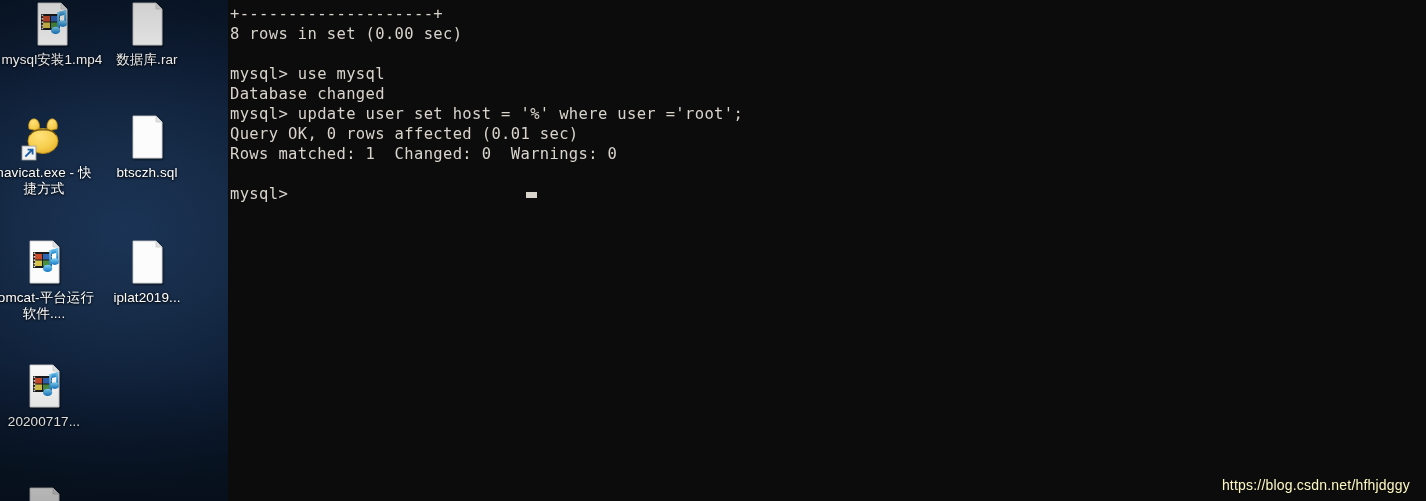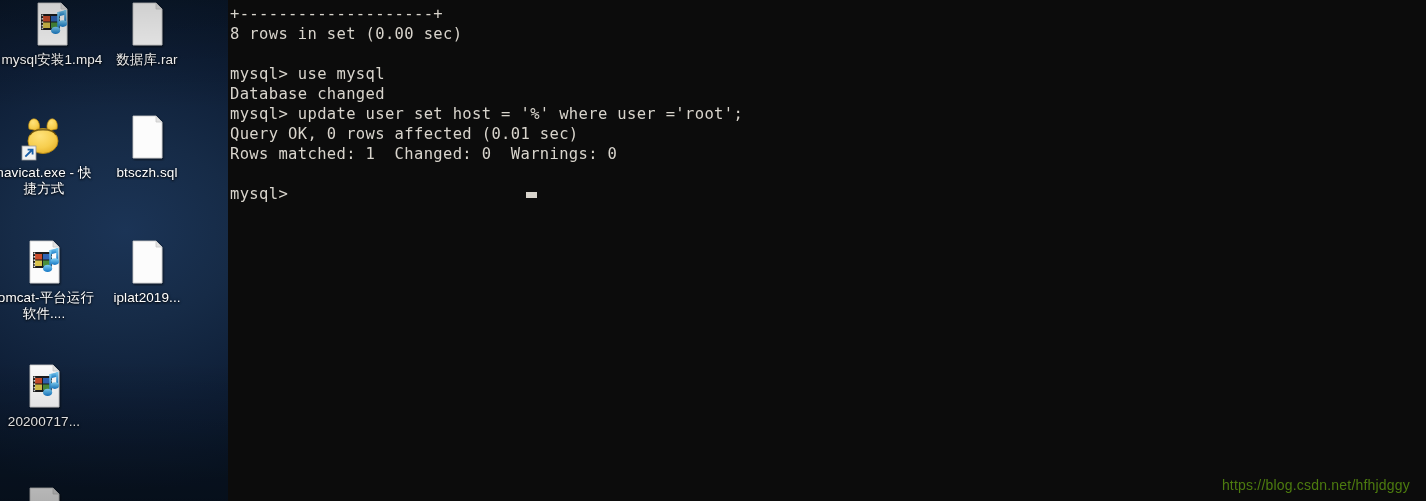--- a/index.html
+++ b/index.html
@@ -321,16 +321,16 @@
 8 rows in set (0.00 sec)
 
 mysql&gt; use mysql
 Database changed
 mysql&gt; update user set host = '%' where user ='root';
 Query OK, 0 rows affected (0.01 sec)
 Rows matched: 1  Changed: 0  Warnings: 0
 
 mysql&gt; </pre>
     <div id="cursor" style="background: rgb(216, 212, 204);"></div>
-    <div id="watermark" style="color: #4d7c0f;">https://blog.csdn.net/hfhjdggy</div>
+    <div id="watermark" style="color: #fef9c3;">https://blog.csdn.net/hfhjdggy</div>
   </div>
 
 </div>
 
 </body></html>

